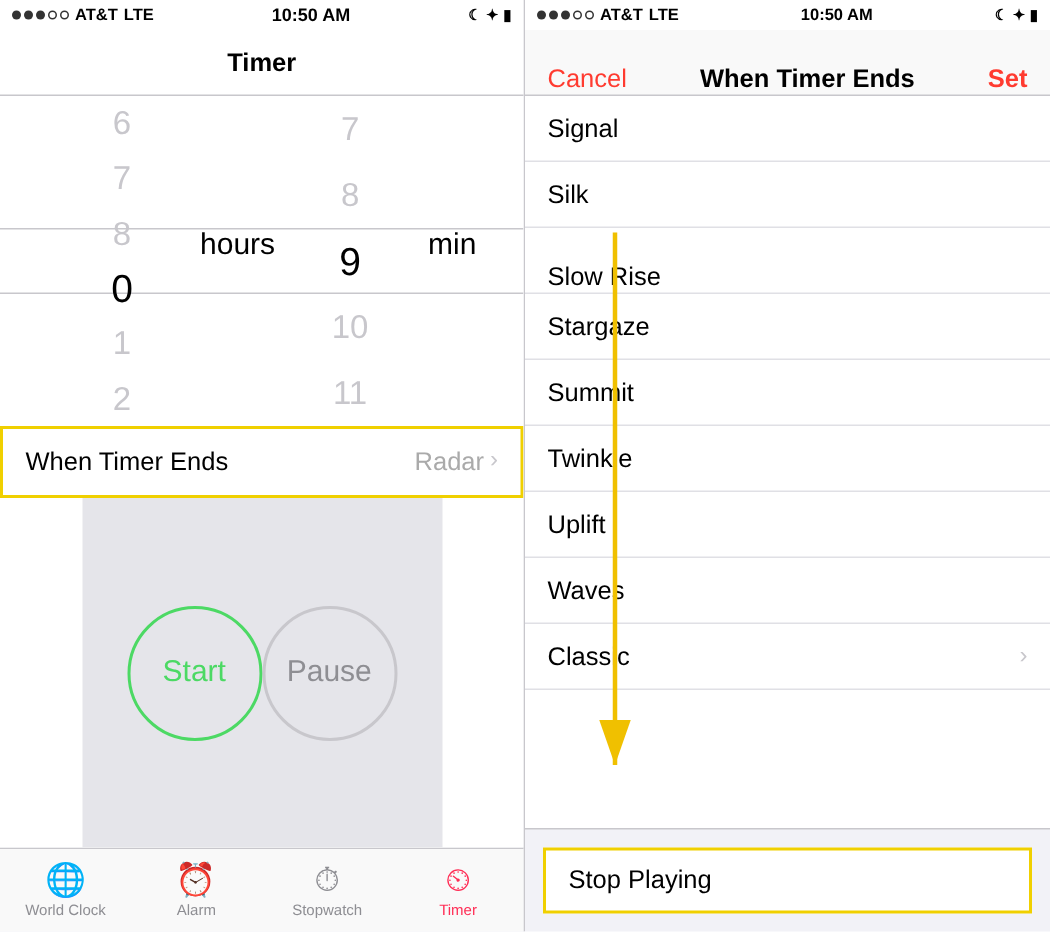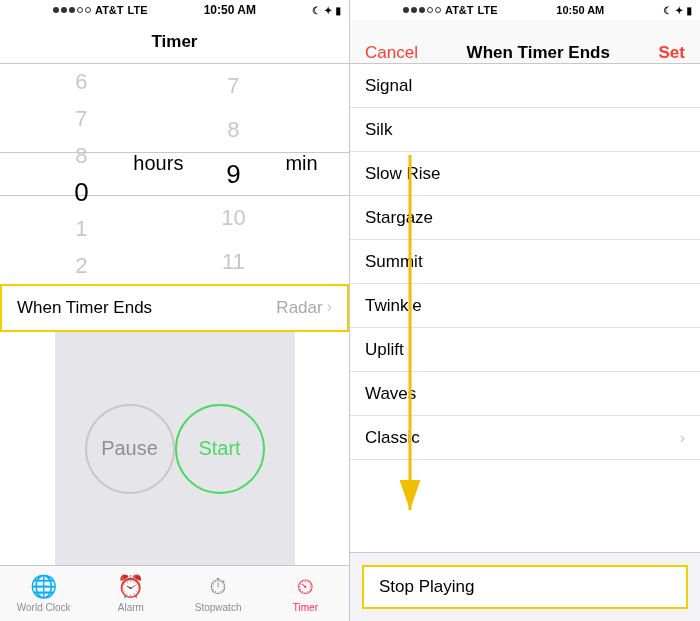--- a/index.html
+++ b/index.html
@@ -18,21 +18,21 @@
     .status-bar-left {
       height: 20px;
       background: #fff;
       display: flex;
       align-items: center;
       justify-content: space-between;
       padding: 0 8px;
       font-size: 11px;
       font-weight: 600;
     }
-    .status-left-group { display: flex; align-items: center; gap: 4px; margin-left: 45px; }
+    .status-left-group { display: flex; align-items: center; gap: 4px; }
     .status-dots { display: flex; gap: 2px; }
     .dot { width: 6px; height: 6px; border-radius: 50%; background: #333; }
     .dot.empty { background: transparent; border: 1px solid #333; }
     .status-bar-left .time { font-size: 12px; font-weight: 600; }
     .status-icons { display: flex; align-items: center; gap: 3px; font-size: 10px; }
 
     .nav-bar-left {
       height: 44px;
       background: #fff;
       border-bottom: 1px solid #c8c7cc;
@@ -170,21 +170,21 @@
       display: flex;
       align-items: center;
       justify-content: space-between;
       padding: 0 15px;
       border-bottom: 1px solid #e0e0e5;
       cursor: pointer;
       font-size: 17px;
       color: #000;
     }
 
-    .sound-item.selected { font-weight: 400; }
+    .sound-item.selected { font-weight: 400; align-items: flex-end; }
 
     .sound-item .item-text { font-size: 17px; color: #000; }
     .sound-item .item-chevron { color: #c8c7cc; font-size: 16px; }
 
     .stop-playing-section {
       background: #f2f2f7;
       border-top: 1px solid #c8c7cc;
     }
 
     .stop-playing-item {
@@ -327,22 +327,22 @@
 
     <div class="when-timer-row">
       <span class="when-timer-label">When Timer Ends</span>
       <span class="when-timer-value">
         <span>Radar</span>
         <span class="chevron-right">›</span>
       </span>
     </div>
 
     <div class="buttons-area">
+      <div class="btn-circle btn-start">Start</div>
       <div class="btn-circle btn-pause">Pause</div>
-      <div class="btn-circle btn-start">Start</div>
     </div>
   </div>
 
   <div class="tab-bar">
     <div class="tab-item">
       <span class="tab-icon">🌐</span>
       <span class="tab-label">World Clock</span>
     </div>
     <div class="tab-item">
       <span class="tab-icon">⏰</span>

